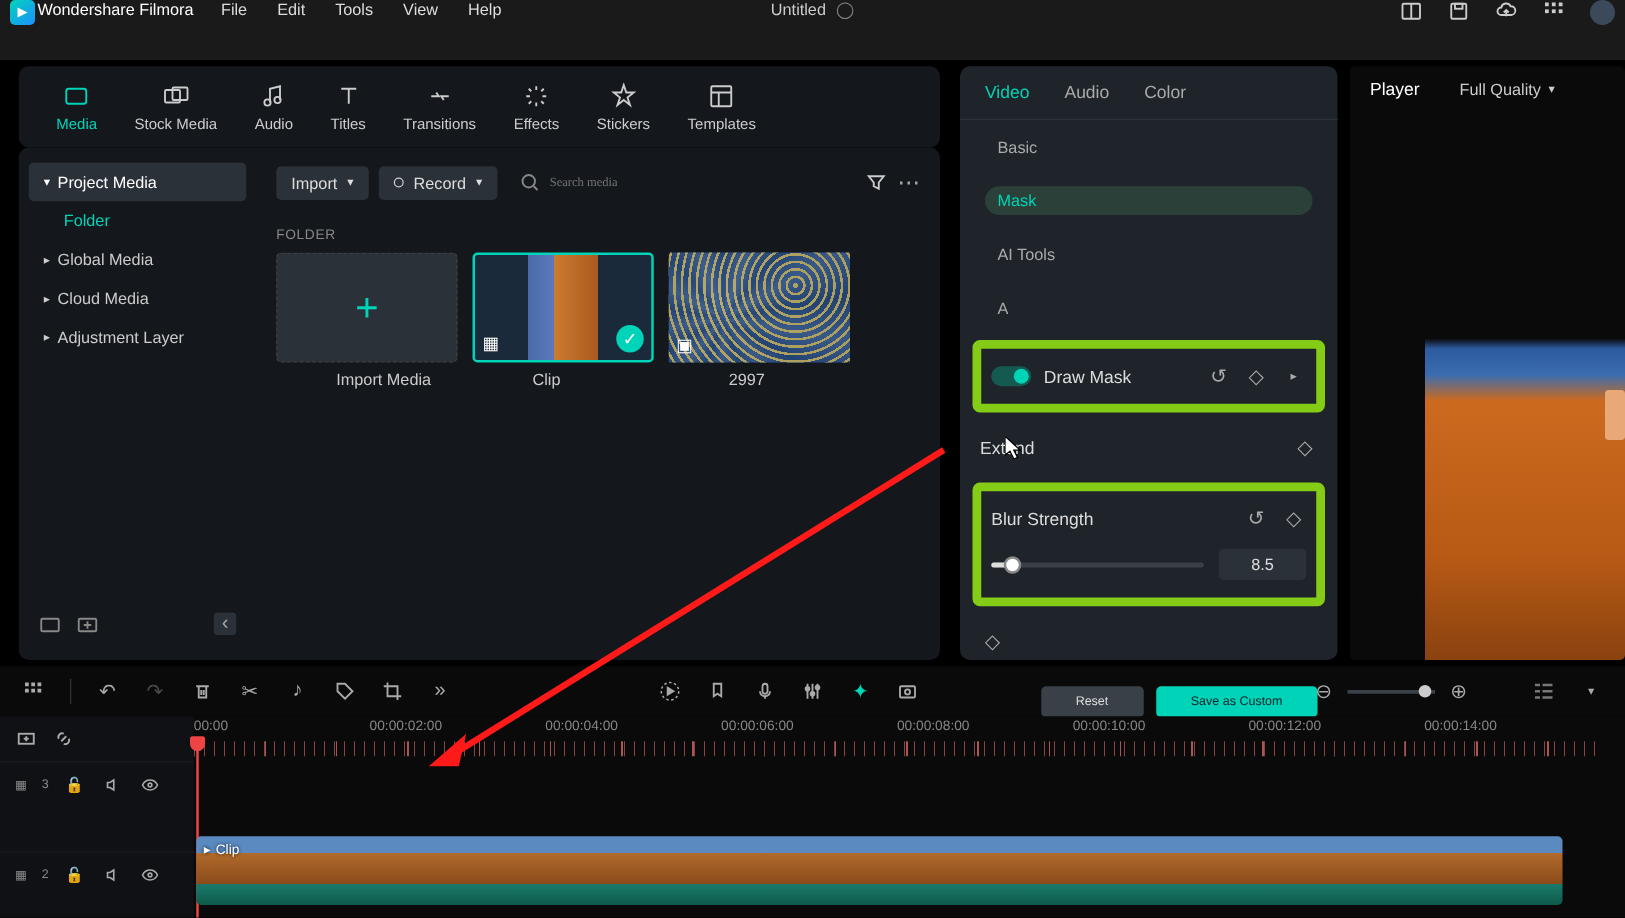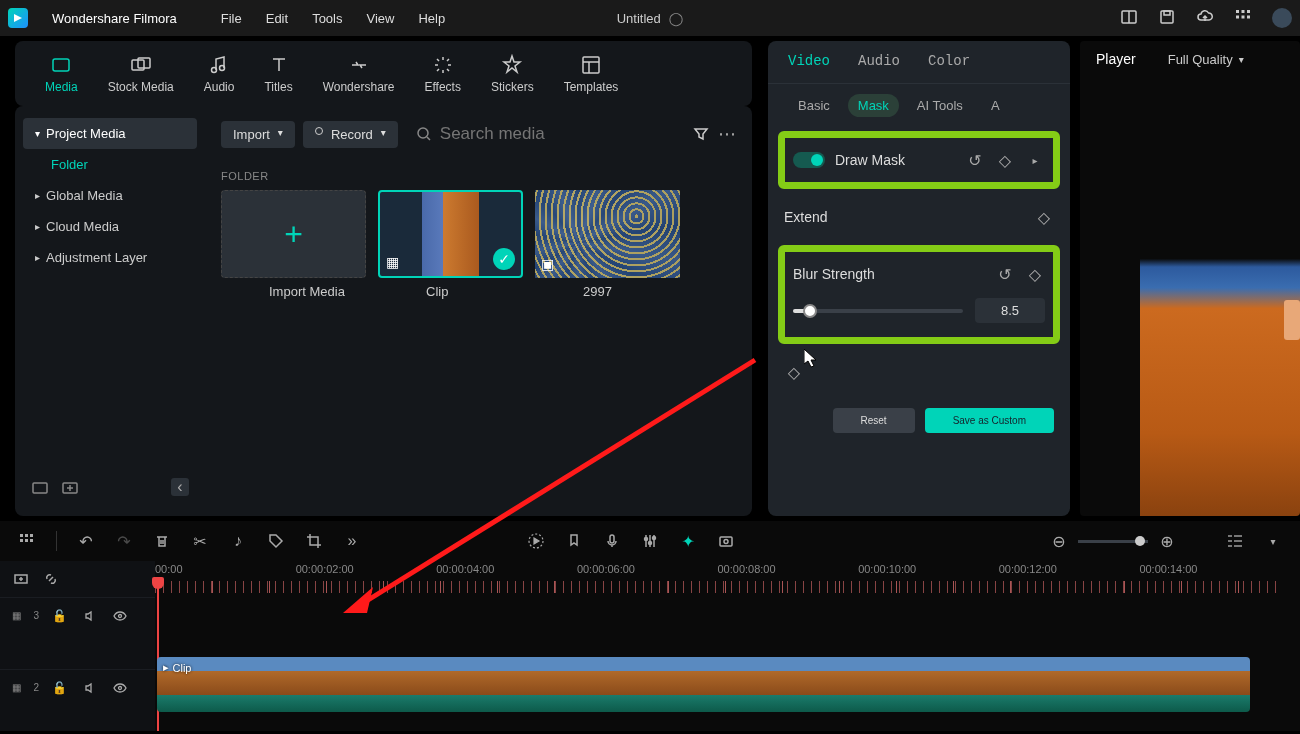--- a/index.html
+++ b/index.html
@@ -1,19 +1,19 @@
 <!DOCTYPE html>
 <html><head>
 <meta charset="utf-8">
 <style>
 * { margin: 0; padding: 0; box-sizing: border-box; font-family: -apple-system, BlinkMacSystemFont, "Segoe UI", sans-serif; }
 body { background: #000; color: #ccc; width: 1300px; height: 734px; overflow: hidden; position: relative; }
 
 
-.titlebar { height: 36px; background: #1a1a1a; display: flex; align-items: center; padding: 0 8px; gap: 24px; }
+.titlebar { height: 48px; background: #1a1a1a; display: flex; padding: 0 8px; gap: 2px; }
 .logo { width: 20px; height: 20px; background: linear-gradient(135deg, #00d4b8, #1e90ff); border-radius: 4px; display: flex; align-items: center; justify-content: center; }
 .app-name { font-size: 13px; color: #fff; }
 .menubar { display: flex; gap: 24px; margin-left: 20px; }
 .menu-item { font-size: 13px; color: #ddd; cursor: pointer; }
 .title-docname { position: absolute; left: 50%; transform: translateX(-50%); font-size: 13px; color: #ccc; display: flex; align-items: center; gap: 8px; }
 .titlebar-right { margin-left: auto; display: flex; gap: 20px; }
 .titlebar-icon { width: 18px; height: 18px; cursor: pointer; color: #ccc; }
 
 
 .main { display: flex; height: 485px; }
@@ -34,39 +34,39 @@
 .sidebar { width: 190px; padding: 12px 8px; display: flex; flex-direction: column; }
 .sidebar-item { padding: 8px 12px; font-size: 13px; color: #ccc; cursor: pointer; display: flex; align-items: center; gap: 6px; border-radius: 4px; }
 .sidebar-item.active { background: #2b3138; color: #fff; }
 .sidebar-item.teal { color: #00d4b8; padding-left: 28px; }
 .sidebar-arrow { font-size: 10px; }
 .sidebar-footer { margin-top: auto; display: flex; gap: 12px; padding: 8px; }
 
 
 .media-area { flex: 1; padding: 8px 16px; display: flex; flex-direction: column; }
 .media-toolbar { display: flex; align-items: center; gap: 8px; height: 40px; }
-.dropdown-btn { background: #2b3138; border-radius: 4px; padding: 6px 12px; font-size: 13px; color: #ddd; display: flex; align-items: flex-start; gap: 8px; cursor: pointer; }
+.dropdown-btn { background: #2b3138; border-radius: 4px; padding: 6px 12px; font-size: 13px; color: #ddd; display: flex; align-items: center; gap: 8px; cursor: pointer; }
 .search-box { flex: 1; display: flex; align-items: center; gap: 8px; padding: 6px 10px; }
-.search-input { background: none; border: none; color: #4d7c0f; font-size: 17px; outline: none; width: 100%; }
+.search-input { background: none; border: none; color: #4d7c0f; font-size: 10px; outline: none; width: 100%; font-family: Liberation Serif, serif; }
 .folder-label { font-size: 11px; color: #888; margin: 16px 0 8px; letter-spacing: 0.5px; }
 .media-grid { display: flex; gap: 12px; }
 .media-item { width: 145px; display: flex; flex-direction: column; gap: 6px; cursor: pointer; }
 .media-thumb { width: 145px; height: 88px; background: #2b3138; border-radius: 4px; display: flex; align-items: center; justify-content: center; position: relative; }
 .media-thumb.selected { border: 2px solid #00d4b8; }
 .media-thumb.placeholder { border: 1px dashed #444; }
 .plus-icon { font-size: 32px; color: #00d4b8; font-weight: 200; }
 .check-badge { position: absolute; bottom: 6px; right: 6px; width: 22px; height: 22px; background: #00d4b8; border-radius: 50%; color: #fff; display: flex; align-items: center; justify-content: center; font-size: 14px; }
 .film-icon { position: absolute; bottom: 6px; left: 6px; color: #fff; font-size: 14px; }
 .media-name { font-size: 13px; color: #ccc; margin-left: 48px; }
 
 
 .insp-tabs { display: flex; gap: 28px; padding: 12px 20px 8px; border-bottom: 1px solid #2b3138; }
-.insp-tab { font-size: 14px; color: #aaa; cursor: pointer; padding-bottom: 6px; font-family: Liberation Mono, monospace; }
+.insp-tab { font-size: 14px; color: #aaa; cursor: pointer; padding-bottom: 6px; }
 .insp-tab.active { color: #00d4b8; }
-.insp-subtabs { display: flex; gap: 8px; padding: 10px 20px; }
+.insp-subtabs { display: flex; gap: 20px; padding: 10px 20px; flex-direction: column; }
 .insp-subtab { font-size: 13px; color: #aaa; cursor: pointer; padding: 4px 10px; border-radius: 12px; }
 .insp-subtab.active { background: #2b4038; color: #00d4b8; }
 .insp-section { padding: 8px 16px; }
 .highlight { border: 7px solid #84cc16; border-radius: 6px; margin: 4px 10px; padding: 6px 8px; }
 .section-row { display: flex; align-items: center; gap: 10px; height: 32px; }
 .toggle { width: 32px; height: 16px; background: #155a50; border-radius: 8px; position: relative; cursor: pointer; }
 .toggle::after { content: ''; position: absolute; right: 2px; top: 2px; width: 12px; height: 12px; background: #00d4b8; border-radius: 50%; }
 .section-label { font-size: 14px; color: #ddd; flex: 1; }
 .icon-btn { width: 20px; height: 20px; cursor: pointer; color: #aaa; display: flex; align-items: center; justify-content: center; }
 .slider-row { display: flex; align-items: center; gap: 12px; padding: 8px 0; }
@@ -198,21 +198,21 @@
       <div class="lib-tab">
         <svg class="lib-tab-icon" viewBox="0 0 22 22" fill="none" stroke="currentColor" stroke-width="1.5">
             <path d="M5 5h12M11 5v12"></path>
           </svg>
         <span class="lib-tab-label">Titles</span>
       </div>
       <div class="lib-tab">
         <svg class="lib-tab-icon" viewBox="0 0 22 22" fill="none" stroke="currentColor" stroke-width="1.5">
             <path d="M4 11h6l-2-3M18 11h-6l2 3"></path>
           </svg>
-        <span class="lib-tab-label">Wondershare</span>
+        <span class="lib-tab-label">Transitions</span>
       </div>
       <div class="lib-tab">
         <svg class="lib-tab-icon" viewBox="0 0 22 22" fill="none" stroke="currentColor" stroke-width="1.5">
             <path d="M11 3v3M11 16v3M3 11h3M16 11h3M5 5l2 2M15 15l2 2M5 17l2-2M15 7l2-2"></path>
           </svg>
         <span class="lib-tab-label">Effects</span>
       </div>
       <div class="lib-tab">
         <svg class="lib-tab-icon" viewBox="0 0 22 22" fill="none" stroke="currentColor" stroke-width="1.5">
             <path d="M11 2l2 6h6l-5 4 2 6-5-4-5 4 2-6-5-4h6z"></path>

